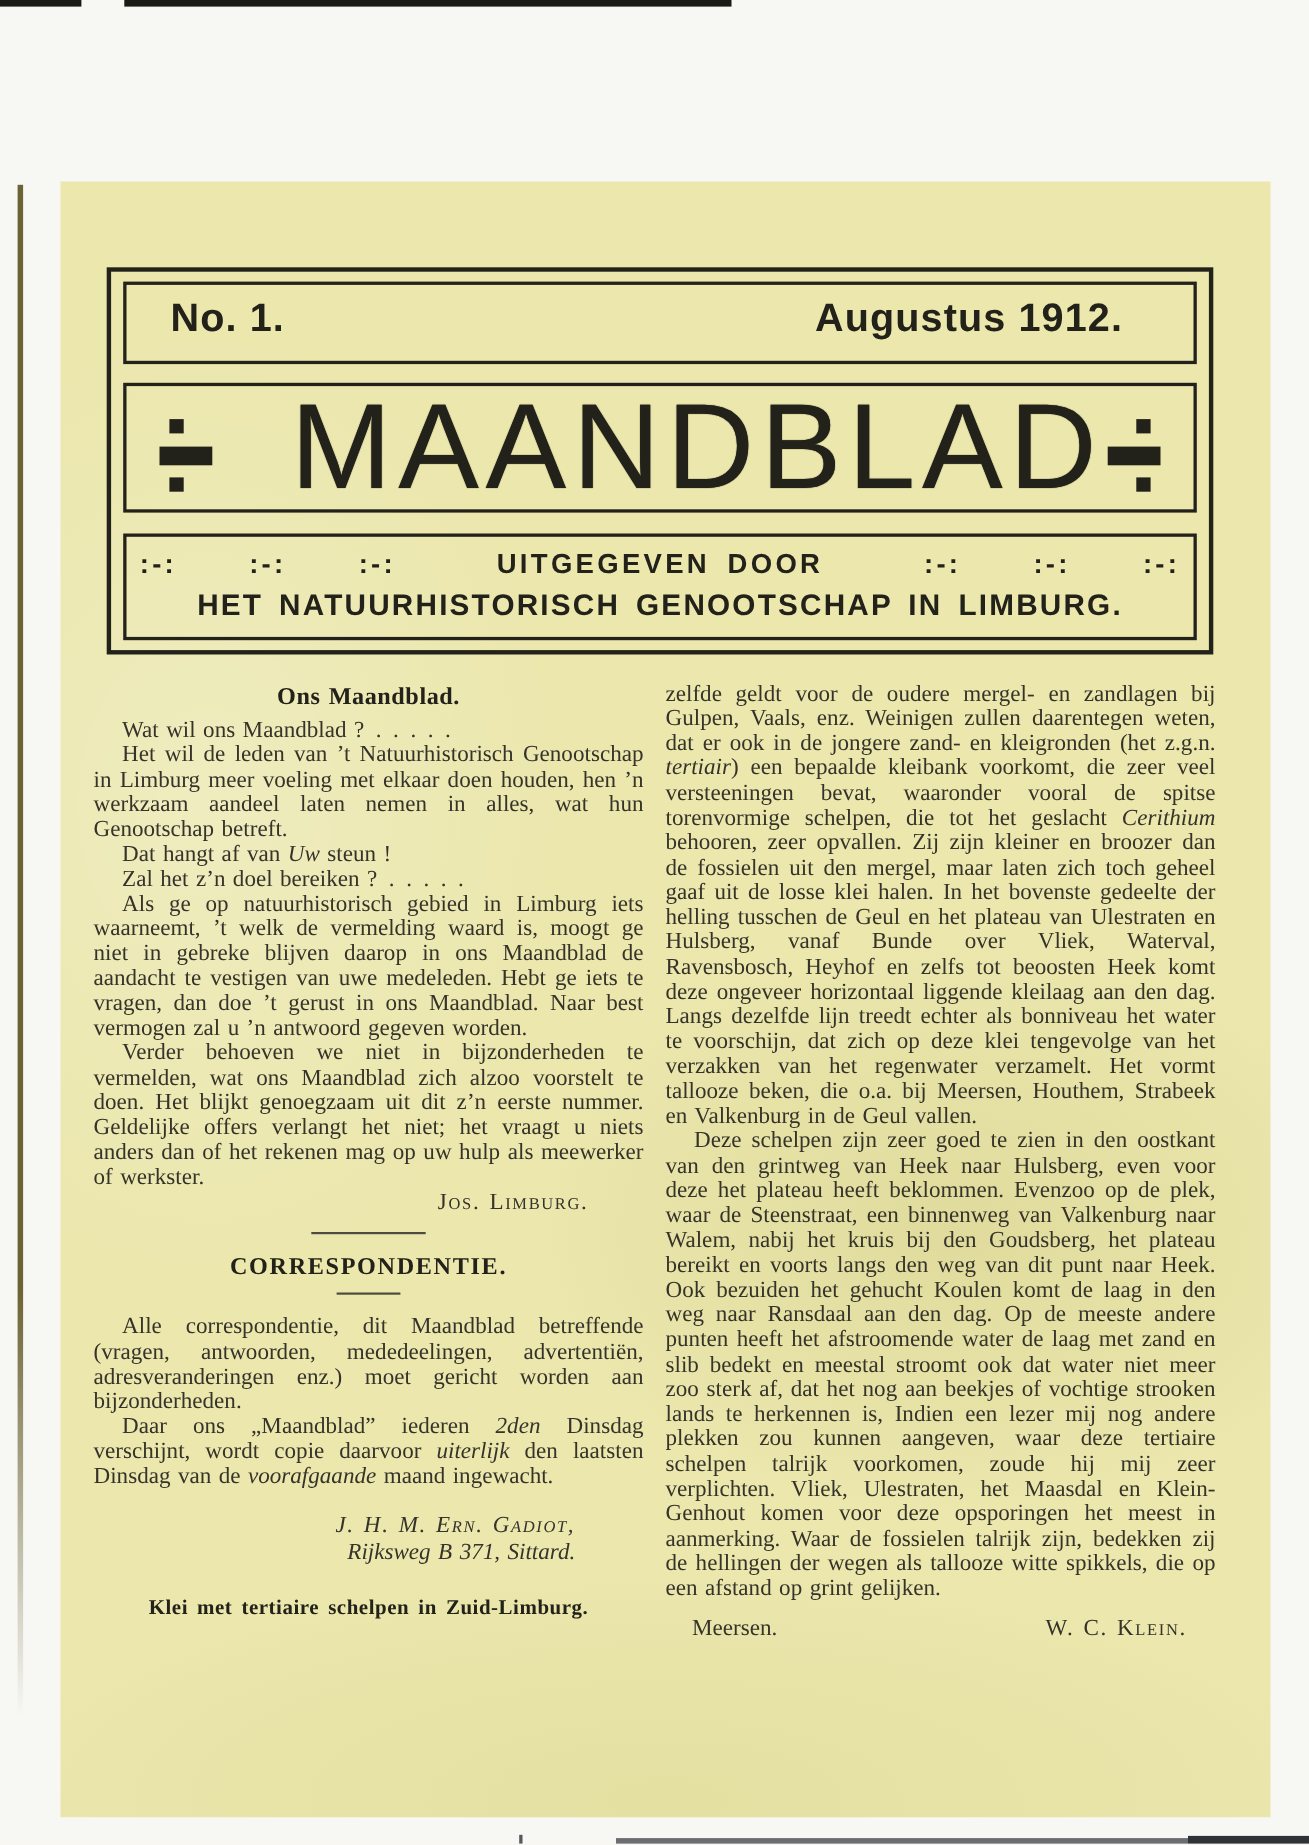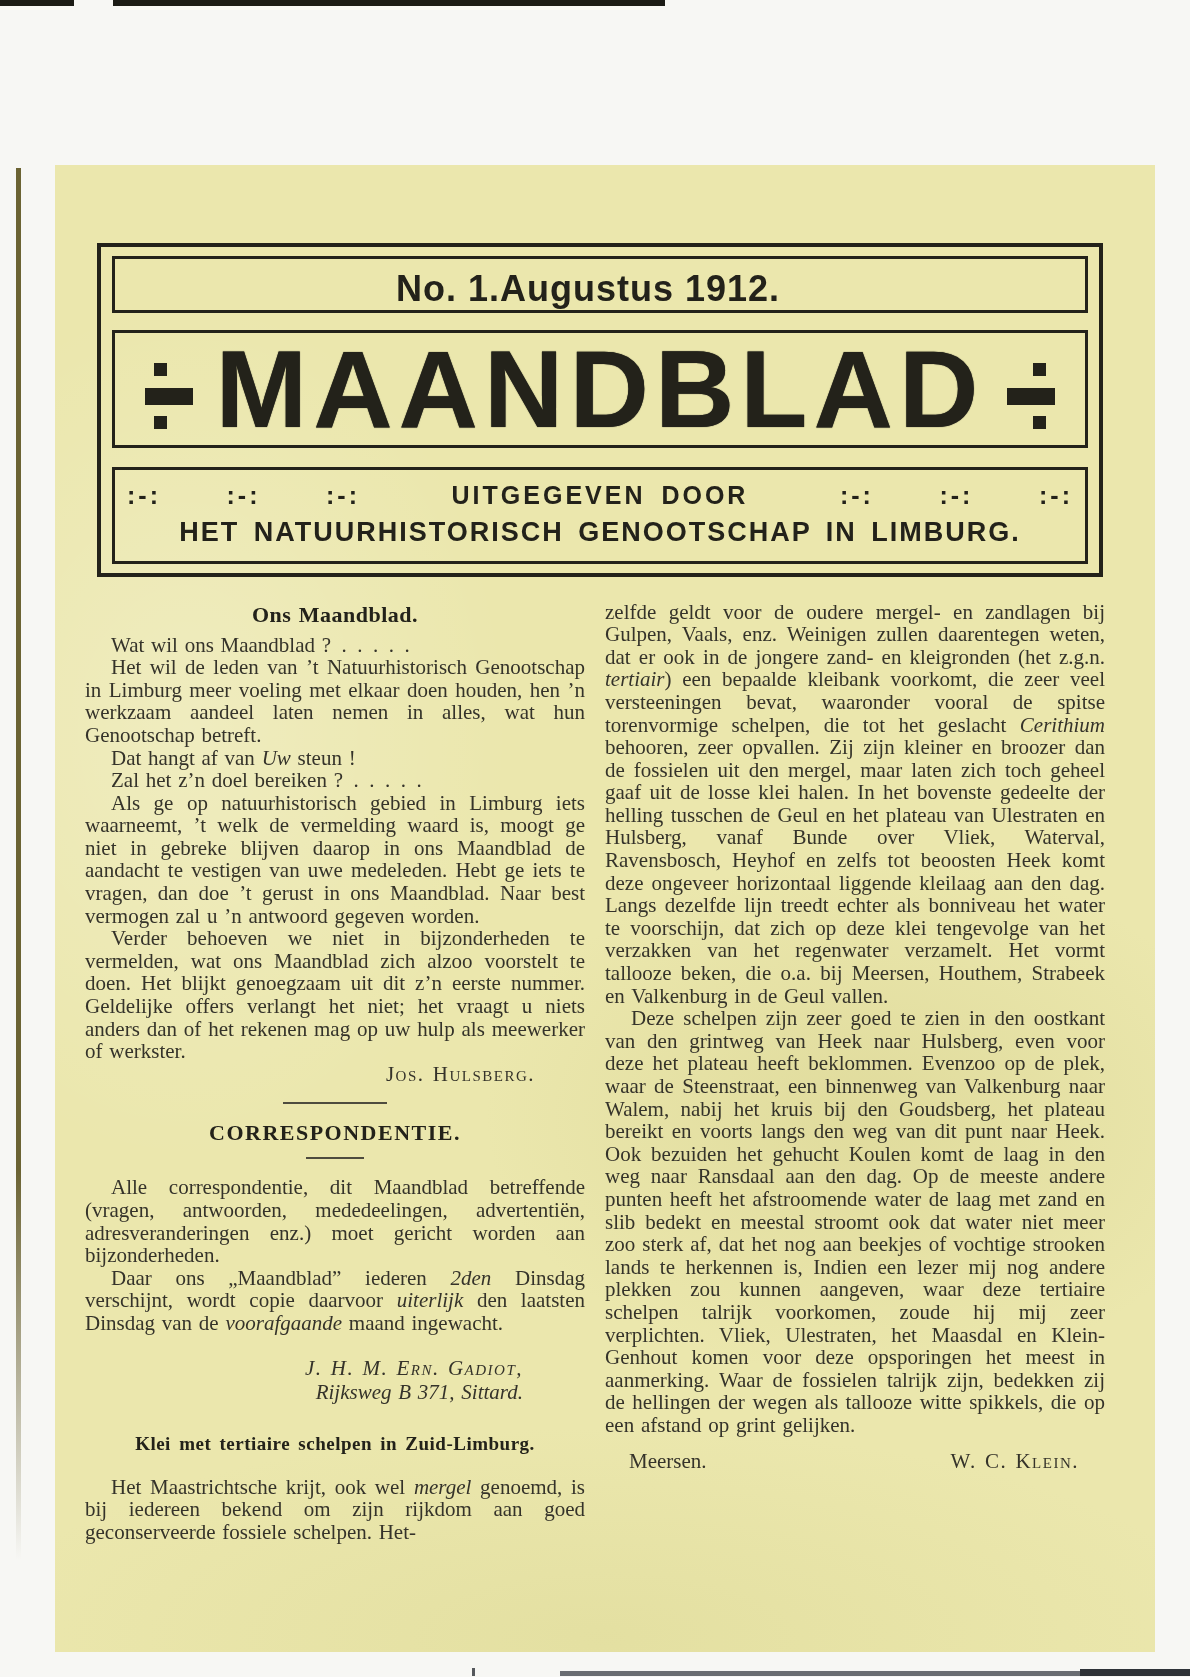--- a/index.html
+++ b/index.html
@@ -24,27 +24,27 @@
   .paper{position:absolute;left:55px;top:165px;width:1100px;height:1487px;
          background:
            radial-gradient(ellipse 620px 420px at 74% 64%, rgba(198,192,118,.30), rgba(198,192,118,0) 62%),
            radial-gradient(ellipse 540px 720px at 12% 38%, rgba(255,255,255,.22), rgba(255,255,255,0) 60%),
            radial-gradient(ellipse 900px 300px at 50% 99%, rgba(214,210,140,.35), rgba(214,210,140,0) 70%),
            var(--paper);}
 
   
   .mh-frame{margin:78px 52px 0 42px;border:4px solid var(--ink-heavy);padding:9px 11px;}
   .mh-box{border:3px solid var(--ink-heavy);}
-  .mh-issue{display:flex;justify-content:center;align-items:center;
-            padding:9px 64px 0 40px;
+  .mh-issue{display:flex;justify-content:space-between;align-items:center;
+            padding:9px 64px 18px 40px;
             font-family:"Liberation Sans",sans-serif;font-weight:700;font-size:36px;
             color:var(--ink-heavy);letter-spacing:1px;}
   .mh-title{margin-top:17px;height:112px;display:flex;align-items:center;padding:0 30px;}
-  .mh-title h1{flex:1;margin:0;text-align:center;
-            font-family:"Liberation Sans",sans-serif;font-weight:700;font-size:110px;
+  .mh-title h1{flex:1;margin:0;text-align:right;
+            font-family:"Liberation Sans",sans-serif;font-weight:400;font-size:110px;
             line-height:1;letter-spacing:6px;color:var(--ink-heavy);
             text-shadow:0 0 1px var(--ink-heavy);}
   .orn{position:relative;width:52px;height:66px;flex:0 0 auto;margin-top:14px;}
   .orn .sq-t{position:absolute;left:9px;top:0;width:13px;height:13px;background:var(--ink-heavy);}
   .orn .dash{position:absolute;left:0;top:25px;width:48px;height:17px;background:var(--ink-heavy);}
   .orn .sq-b{position:absolute;left:9px;bottom:0;width:13px;height:13px;background:var(--ink-heavy);}
   .orn.mirror{transform:scaleX(-1);}
   .mh-pub{margin-top:19px;padding:12px 12px 13px;font-family:"Liberation Sans",sans-serif;
           font-weight:700;color:var(--ink-heavy);}
   .pub-line1{display:flex;justify-content:space-between;align-items:baseline;
@@ -121,32 +121,31 @@
     <div class="columns">
 
       <div class="col">
         <h2>Ons Maandblad.</h2>
         <p>Wat wil ons Maandblad ? . . . . .</p>
         <p>Het wil de leden van ’t Natuurhistorisch Genootschap in Limburg meer voeling met elkaar doen houden, hen ’n werkzaam aandeel laten nemen in alles, wat hun Genootschap betreft.</p>
         <p>Dat hangt af van <i>Uw</i> steun !</p>
         <p>Zal het z’n doel bereiken ? . . . . .</p>
         <p>Als ge op natuurhistorisch gebied in Limburg iets waarneemt, ’t welk de vermelding waard is, moogt ge niet in gebreke blijven daarop in ons Maandblad de aandacht te vestigen van uwe medeleden.  Hebt ge iets te vragen, dan doe ’t gerust in ons Maandblad.  Naar best vermogen zal u ’n antwoord gegeven worden.</p>
         <p>Verder behoeven we niet in bijzonderheden te vermelden, wat ons Maandblad zich alzoo voorstelt te doen.  Het blijkt genoegzaam uit dit z’n eerste nummer.  Geldelijke offers verlangt het niet; het vraagt u niets anders dan of het rekenen mag op uw hulp als meewerker of werkster.</p>
-        <p class="sig sig-right">Jos. Hulsberg.</p>
+        <p class="sig sig-right">Jos. Limburg.</p>
         <hr class="divider">
         <h2 class="caps-title">CORRESPONDENTIE.</h2>
         <hr class="divider small">
         <p>Alle correspondentie, dit Maandblad betreffende (vragen, antwoorden, mededeelingen, advertentiën, adresveranderingen enz.) moet gericht worden aan bijzonderheden.</p>
         <p>Daar ons „Maandblad” iederen <i>2den</i> Dinsdag verschijnt, wordt copie daarvoor <i>uiterlijk</i> den laatsten Dinsdag van de <i>voorafgaande</i> maand ingewacht.</p>
         <div class="addr-block">
           <div class="sig">J. H. M. Ern. Gadiot,</div>
           <div>Rijksweg B 371, Sittard.</div>
         </div>
         <h2 class="klei-title">Klei met tertiaire schelpen in Zuid-Limburg.</h2>
-        <p>Het Maastrichtsche krijt, ook wel <i>mergel</i> genoemd, is bij iedereen bekend om zijn rijkdom aan goed geconserveerde fossiele schelpen.  Het-</p>
       </div>
 
       <div class="col">
         <p class="noindent">zelfde geldt voor de oudere mergel- en zandlagen bij Gulpen, Vaals, enz.  Weinigen zullen daarentegen weten, dat er ook in de jongere zand- en kleigronden (het z.g.n. <i>tertiair</i>) een bepaalde kleibank voorkomt, die zeer veel versteeningen bevat, waaronder vooral de spitse torenvormige schelpen, die tot het geslacht <i>Cerithium</i> behooren, zeer opvallen.  Zij zijn kleiner en broozer dan de fossielen uit den mergel, maar laten zich toch geheel gaaf uit de losse klei halen.  In het bovenste gedeelte der helling tusschen de Geul en het plateau van Ulestraten en Hulsberg, vanaf Bunde over Vliek, Waterval, Ravensbosch, Heyhof en zelfs tot beoosten Heek komt deze ongeveer horizontaal liggende kleilaag aan den dag.  Langs dezelfde lijn treedt echter als bonniveau het water te voorschijn, dat zich op deze klei tengevolge van het verzakken van het regenwater verzamelt.  Het vormt tallooze beken, die o.a. bij Meersen, Houthem, Strabeek en Valkenburg in de Geul vallen.</p>
         <p>Deze schelpen zijn zeer goed te zien in den oostkant van den grintweg van Heek naar Hulsberg, even voor deze het plateau heeft beklommen.  Evenzoo op de plek, waar de Steenstraat, een binnenweg van Valkenburg naar Walem, nabij het kruis bij den Goudsberg, het plateau bereikt en voorts langs den weg van dit punt naar Heek.  Ook bezuiden het gehucht Koulen komt de laag in den weg naar Ransdaal aan den dag.  Op de meeste andere punten heeft het afstroomende water de laag met zand en slib bedekt en meestal stroomt ook dat water niet meer zoo sterk af, dat het nog aan beekjes of vochtige strooken lands te herkennen is,  Indien een lezer mij nog andere plekken zou kunnen aangeven, waar deze tertiaire schelpen talrijk voorkomen, zoude hij mij zeer verplichten.  Vliek, Ulestraten, het Maasdal en Klein-Genhout komen voor deze opsporingen het meest in aanmerking.  Waar de fossielen talrijk zijn, bedekken zij de hellingen der wegen als tallooze witte spikkels, die op een afstand op grint gelijken.</p>
         <div class="byline">
           <span>Meersen.</span>
           <span class="sig">W. C. Klein.</span>
         </div>
       </div>

